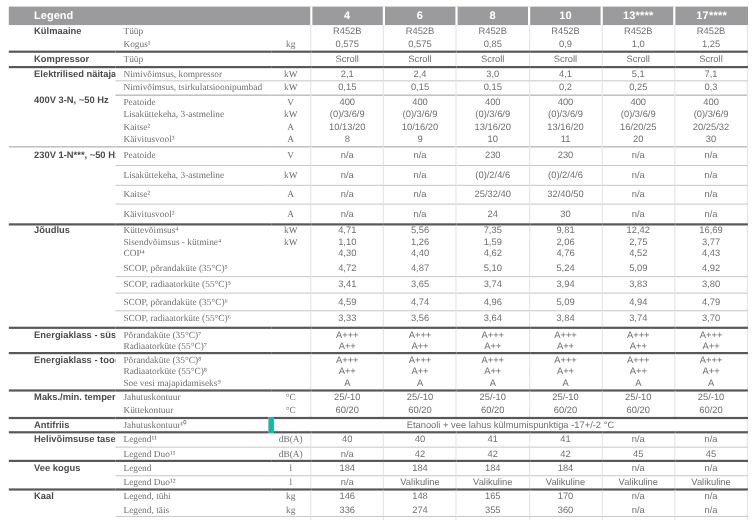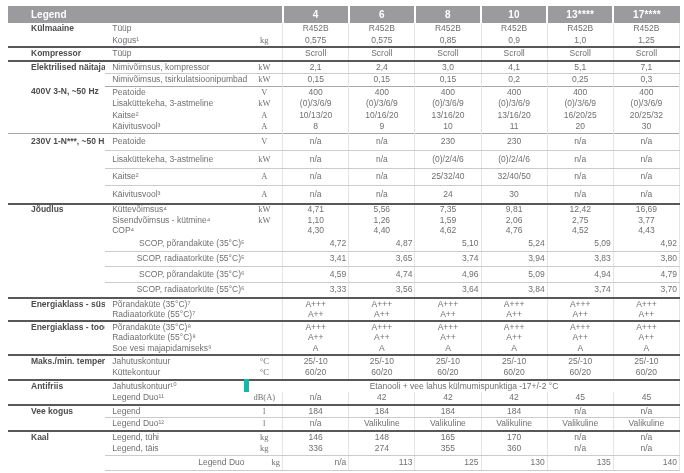--- a/index.html
+++ b/index.html
@@ -21,35 +21,35 @@
   }
   th.h-legend{text-align:left;padding-left:23px;}
   th.h-model{text-align:center;border-left:2px solid #ffffff;letter-spacing:.2px;}
 
   tbody td{
     font-size:8.5px;line-height:9.5px;color:#6e6f71;
     padding:1px 2px;vertical-align:middle;background:#ffffff;
     white-space:nowrap;overflow:hidden;
   }
   td.cat{color:#4c4c4e;font-weight:bold;padding-left:23px;text-align:left;margin-top:28px;}
-  td.lbl{text-align:left;padding-left:7px;}
+  td.lbl{text-align:left;padding-left:7px;font-family:Liberation Serif, serif;}
   td.unit{text-align:center;font-family:Liberation Serif, serif;}
   td.val{text-align:center;border-left:1px solid #e4e4e6;}
   td.val-last{border-right:1px solid #e4e4e6;}
   td.span-val{text-align:center;border-left:5px solid #14b8a6;border-right:1px solid #e4e4e6;}
 
   tr.sep-thick > td{border-top:2px solid #58585a;}
   tr.sep-thin > td{border-top:1px solid #a8a8aa;}
   tr.sep-thin-partial > td{border-top:1px solid #a8a8aa;}
   tr.sep-thin-partial > td.cat{border-top:none;}
   tr.rule > td{border-bottom:1px solid #cbcbcd;}
   tr.rule > td.cat{border-bottom:none;}
 
   tr.h-s > td{padding-top:.5px;padding-bottom:.5px;}
-  tr.h-m > td{padding-top:2.5px;padding-bottom:2.5px;text-align:right;}
+  tr.h-m > td{padding-top:2.5px;padding-bottom:2.5px;}
   tr.h-t > td{padding-top:3.5px;padding-bottom:3.5px;}
 </style>
 </head>
 <body>
 
 <div class="page">
   <table class="spec">
     <colgroup>
       <col class="c-cat">
         <col class="c-lbl">
@@ -368,20 +368,31 @@
           <td class="val">60/20</td>
           <td class="val">60/20</td>
           <td class="val">60/20</td>
           <td class="val val-last">60/20</td>
         </tr>
         <tr class="sep-thick">
           <td class="cat">Antifriis</td>
           <td class="lbl">Jahutuskontuur¹⁰</td>
           <td class="span-val" colspan="7">Etanooli + vee lahus külmumispunktiga -17+/-2 °C</td>
         </tr>
+        <tr class="sep-thick rule">
+          <td class="cat">Helivõimsuse tase</td>
+          <td class="lbl">Legend¹¹</td>
+          <td class="unit">dB(A)</td>
+          <td class="val">40</td>
+          <td class="val">40</td>
+          <td class="val">41</td>
+          <td class="val">41</td>
+          <td class="val">n/a</td>
+          <td class="val val-last">n/a</td>
+        </tr>
         <tr>
           <td class="cat"></td>
           <td class="lbl">Legend Duo¹¹</td>
           <td class="unit">dB(A)</td>
           <td class="val">n/a</td>
           <td class="val">42</td>
           <td class="val">42</td>
           <td class="val">42</td>
           <td class="val">45</td>
           <td class="val val-last">45</td>

